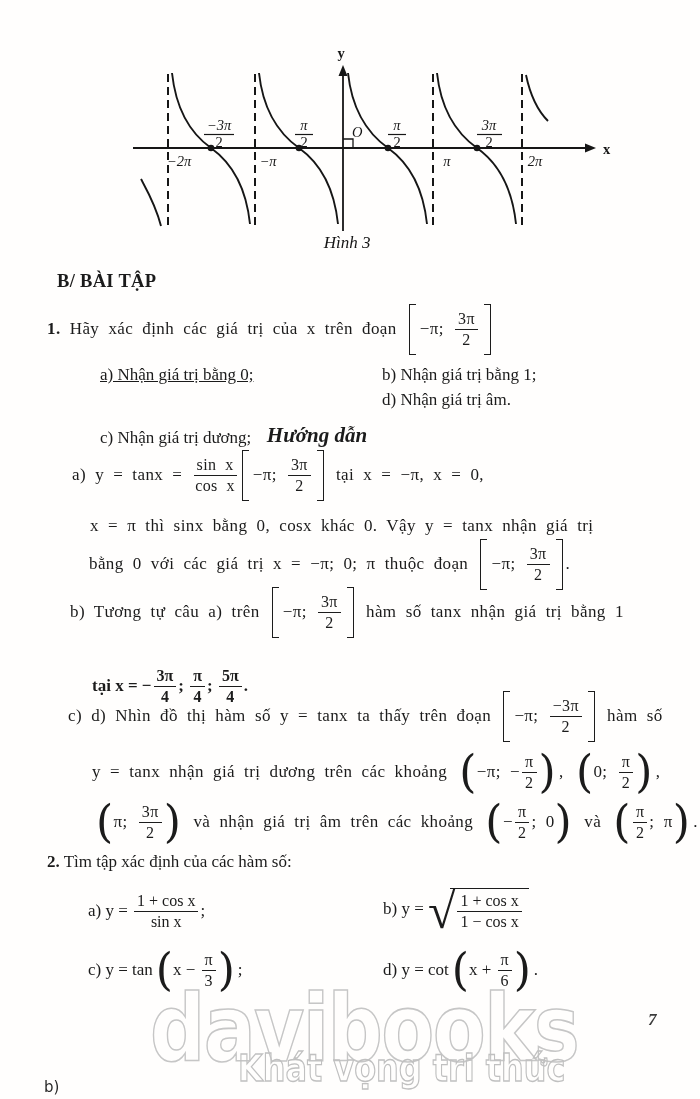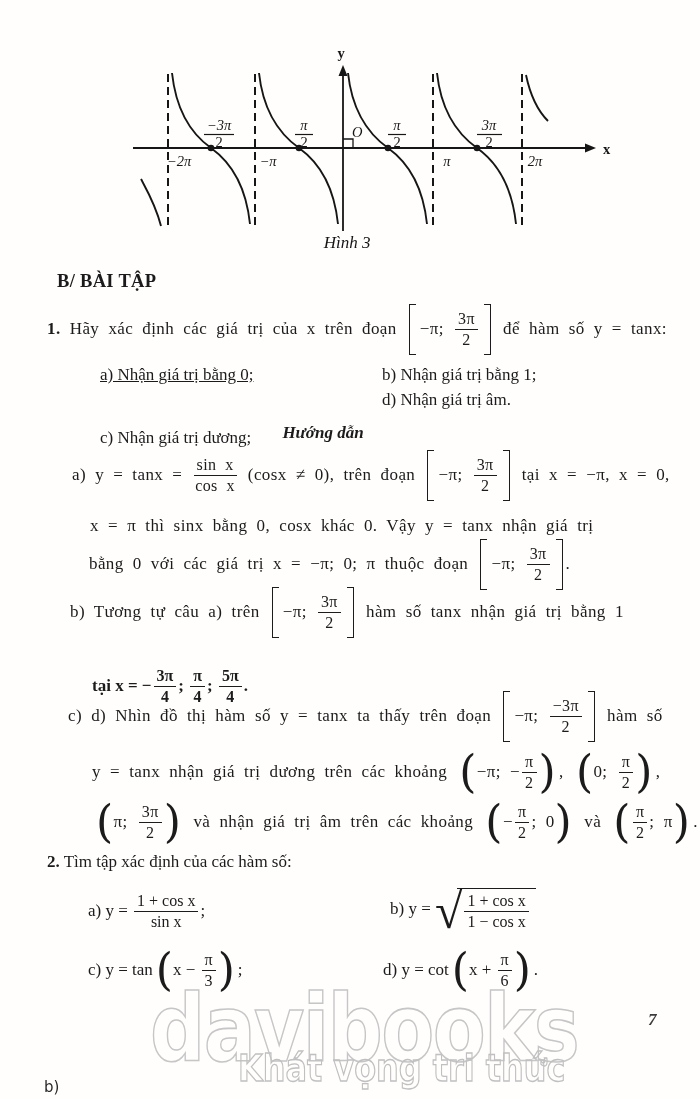--- a/index.html
+++ b/index.html
@@ -112,32 +112,32 @@
       <line x1="477" y1="134.5" x2="502" y2="134.5" stroke="#161616" stroke-width="1.2"></line>
       <text class="ft" x="489" y="147" text-anchor="middle">2</text>
     </g>
 
     <text class="ft cap" x="347" y="248" text-anchor="middle">Hình 3</text>
   </svg>
 
   <div class="plain bold" style="left:57px; top:271px; font-size:18.5px; letter-spacing:0.3px;">B/ BÀI TẬP</div>
 
   <div class="line just" style="left:47px; top:302px; height:54px;">
-    <span class="bold">1.</span><span> Hãy xác định các giá trị của x trên đoạn </span><span class="grp"><span class="sqb lb"></span><span>−π; </span><span class="frac"><span class="fnum">3π</span><span class="fden">2</span></span><span class="sqb rb"></span></span><span> để hàm số y = tanx:</span>
+    <span class="bold">1.</span><span> Hãy xác định các giá trị của x trên đoạn </span><span class="grp"><span class="sqb lb"></span><span>−π; </span><span class="frac"><span class="fnum">3π</span><span class="fden">2</span></span><span class="sqb rb"></span></span>
   </div>
 
   <div class="plain" style="left:100px; top:365px;text-decoration:underline;">a) Nhận giá trị bằng 0;</div>
   <div class="plain" style="left:382px; top:365px;">b) Nhận giá trị bằng 1;</div>
   <div class="plain" style="left:100px; top:390px;margin-top:38px;">c) Nhận giá trị dương;</div>
   <div class="plain" style="left:382px; top:390px;">d) Nhận giá trị âm.</div>
 
-  <div class="plain bold" style="left:14px; top:423px; width:618px; text-align:center; font-style:italic; font-size:17px;">Hướng dẫn</div>
+  <div class="plain bold" style="left:8px; top:423px; width:618px; text-align:center; font-style:italic; font-size:21px;">Hướng dẫn</div>
 
   <div class="line just" style="left:60px; top:447px; height:56px;margin-left:12px;">
-    <span>a) y = tanx = </span><span class="frac"><span class="fnum">sin x</span><span class="fden">cos x</span></span><span> (cosx ≠ 0), trên đoạn </span><span class="grp"><span class="sqb lb"></span><span>−π; </span><span class="frac"><span class="fnum">3π</span><span class="fden">2</span></span><span class="sqb rb"></span></span><span> tại x = −π, x = 0,</span>
+    <span>a) y = tanx = </span><span class="frac"><span class="fnum">sin x</span><span class="fden">cos x</span></span><span class="grp"><span class="sqb lb"></span><span>−π; </span><span class="frac"><span class="fnum">3π</span><span class="fden">2</span></span><span class="sqb rb"></span></span><span> tại x = −π, x = 0,</span>
   </div>
   <div class="plain just" style="left:90px; top:516px;">x = π thì sinx bằng 0, cosx khác 0. Vậy y = tanx nhận giá trị</div>
   <div class="line just" style="left:89px; top:537px; height:54px;">
     <span>bằng 0 với các giá trị x = −π; 0; π thuộc đoạn </span><span class="grp"><span class="sqb lb"></span><span>−π; </span><span class="frac"><span class="fnum">3π</span><span class="fden">2</span></span><span class="sqb rb"></span></span><span>.</span>
   </div>
 
   <div class="line just" style="left:70px; top:585px; height:54px;">
     <span>b) Tương tự câu a) trên </span><span class="grp"><span class="sqb lb"></span><span>−π; </span><span class="frac"><span class="fnum">3π</span><span class="fden">2</span></span><span class="sqb rb"></span></span><span> hàm số tanx nhận giá trị bằng 1</span>
   </div>
   <div class="line" style="left:92px; top:662px; height:48px;font-weight:bold;">
@@ -154,21 +154,21 @@
     <span class="grp"><span class="paren">(</span><span>π; </span><span class="frac"><span class="fnum">3π</span><span class="fden">2</span></span><span class="paren">)</span></span><span> và nhận giá trị âm trên các khoảng </span><span class="grp"><span class="paren">(</span><span>−</span><span class="frac"><span class="fnum">π</span><span class="fden">2</span></span><span>; 0</span><span class="paren">)</span></span><span> và </span><span class="grp"><span class="paren">(</span><span class="frac"><span class="fnum">π</span><span class="fden">2</span></span><span>; π</span><span class="paren">)</span></span><span>.</span>
   </div>
 
   <div class="line" style="left:47px; top:852px;">
     <span class="bold">2.</span><span> Tìm tập xác định của các hàm số:</span>
   </div>
 
   <div class="line" style="left:88px; top:883px; height:56px;">
     <span>a) y = </span><span class="frac"><span class="fnum">1 + cos x</span><span class="fden">sin x</span></span><span>;</span>
   </div>
-  <div class="line" style="left:383px; top:878px; height:62px;margin-left:7px;">
+  <div class="line" style="left:383px; top:878px; height:62px;">
     <span>b) y = </span><span class="sqrt"><span class="rad">√</span><span class="rc"><span class="frac"><span class="fnum">1 + cos x</span><span class="fden">1 − cos x</span></span></span></span>
   </div>
   <div class="line" style="left:88px; top:943px; height:54px;">
     <span>c) y = tan</span><span class="grp"><span class="paren">(</span><span>x − </span><span class="frac"><span class="fnum">π</span><span class="fden">3</span></span><span class="paren">)</span></span><span>;</span>
   </div>
   <div class="line" style="left:383px; top:943px; height:54px;">
     <span>d) y = cot</span><span class="grp"><span class="paren">(</span><span>x + </span><span class="frac"><span class="fnum">π</span><span class="fden">6</span></span><span class="paren">)</span></span><span>.</span>
   </div>
 
   <div class="wm1">davibooks</div>

